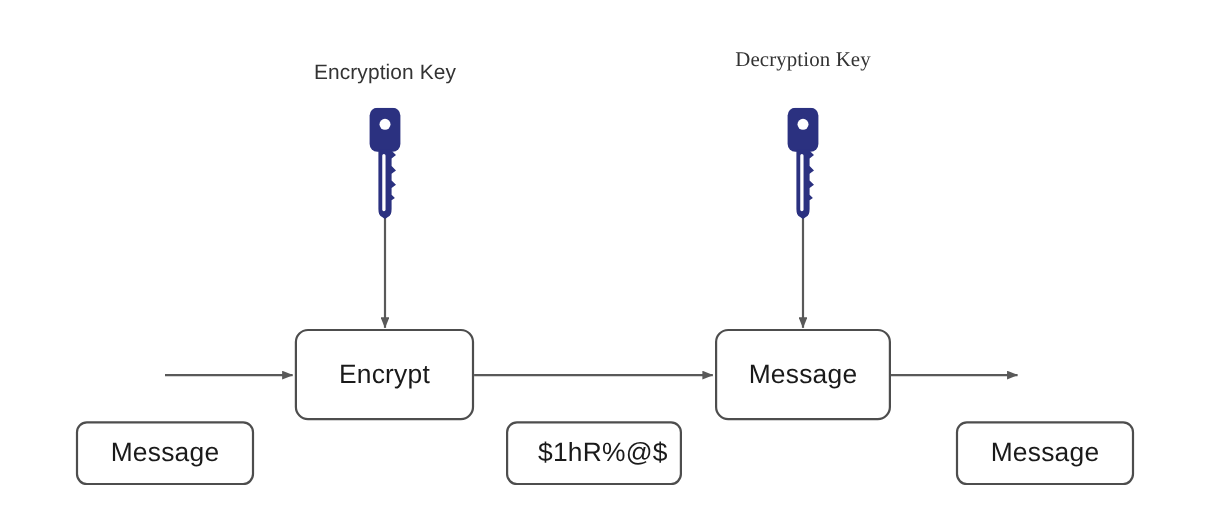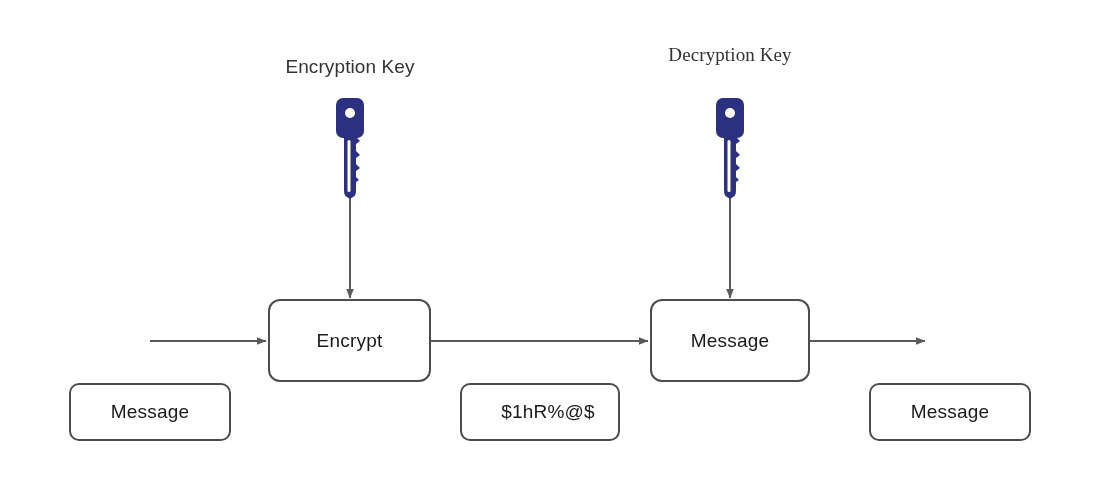--- a/index.html
+++ b/index.html
@@ -27,21 +27,21 @@
   }
   .node-box {
     position: absolute;
     box-sizing: border-box;
     border: 2px solid #4d4d4d;
     border-radius: 10px;
     background: #ffffff;
     display: flex;
     align-items: center;
     justify-content: center;
-    font-size: 19px;
+    font-size: 24px;
     color: #1a1a1a;
     letter-spacing: 0.2px;
   }
   .proc-box {
     border-radius: 12px;
   }
   .key-wrap {
     position: absolute;
   }
   .edge-svg {

